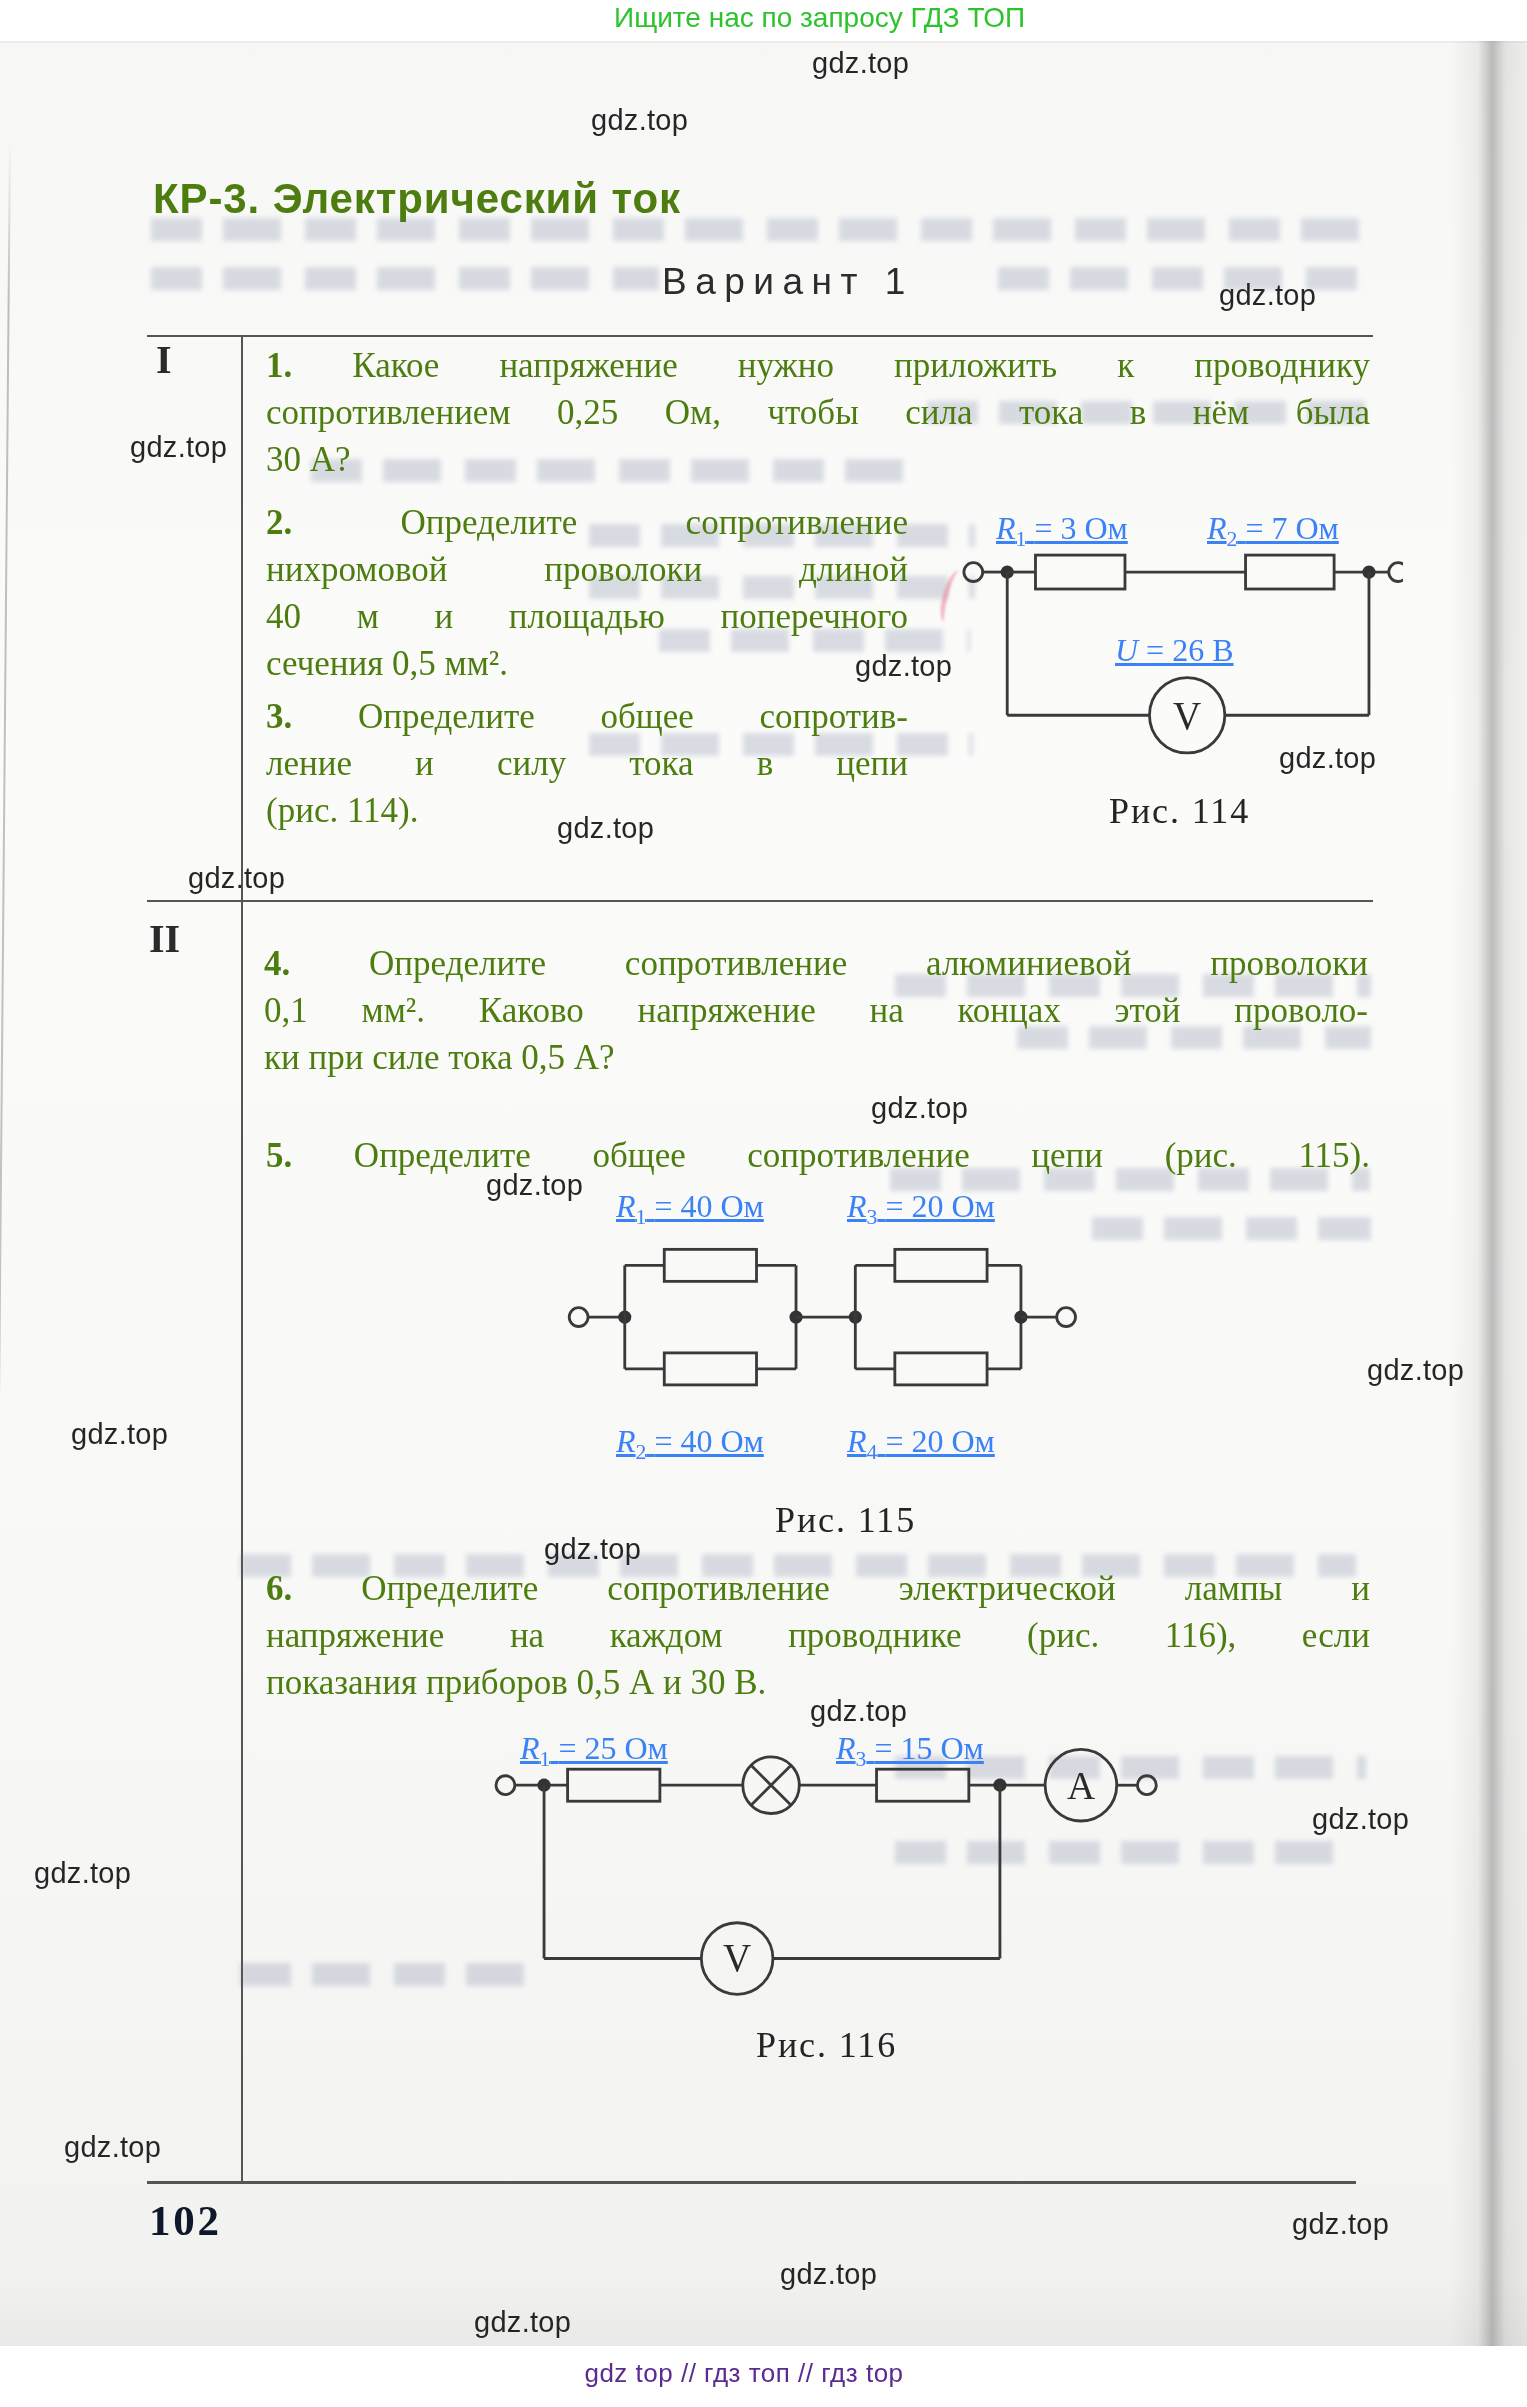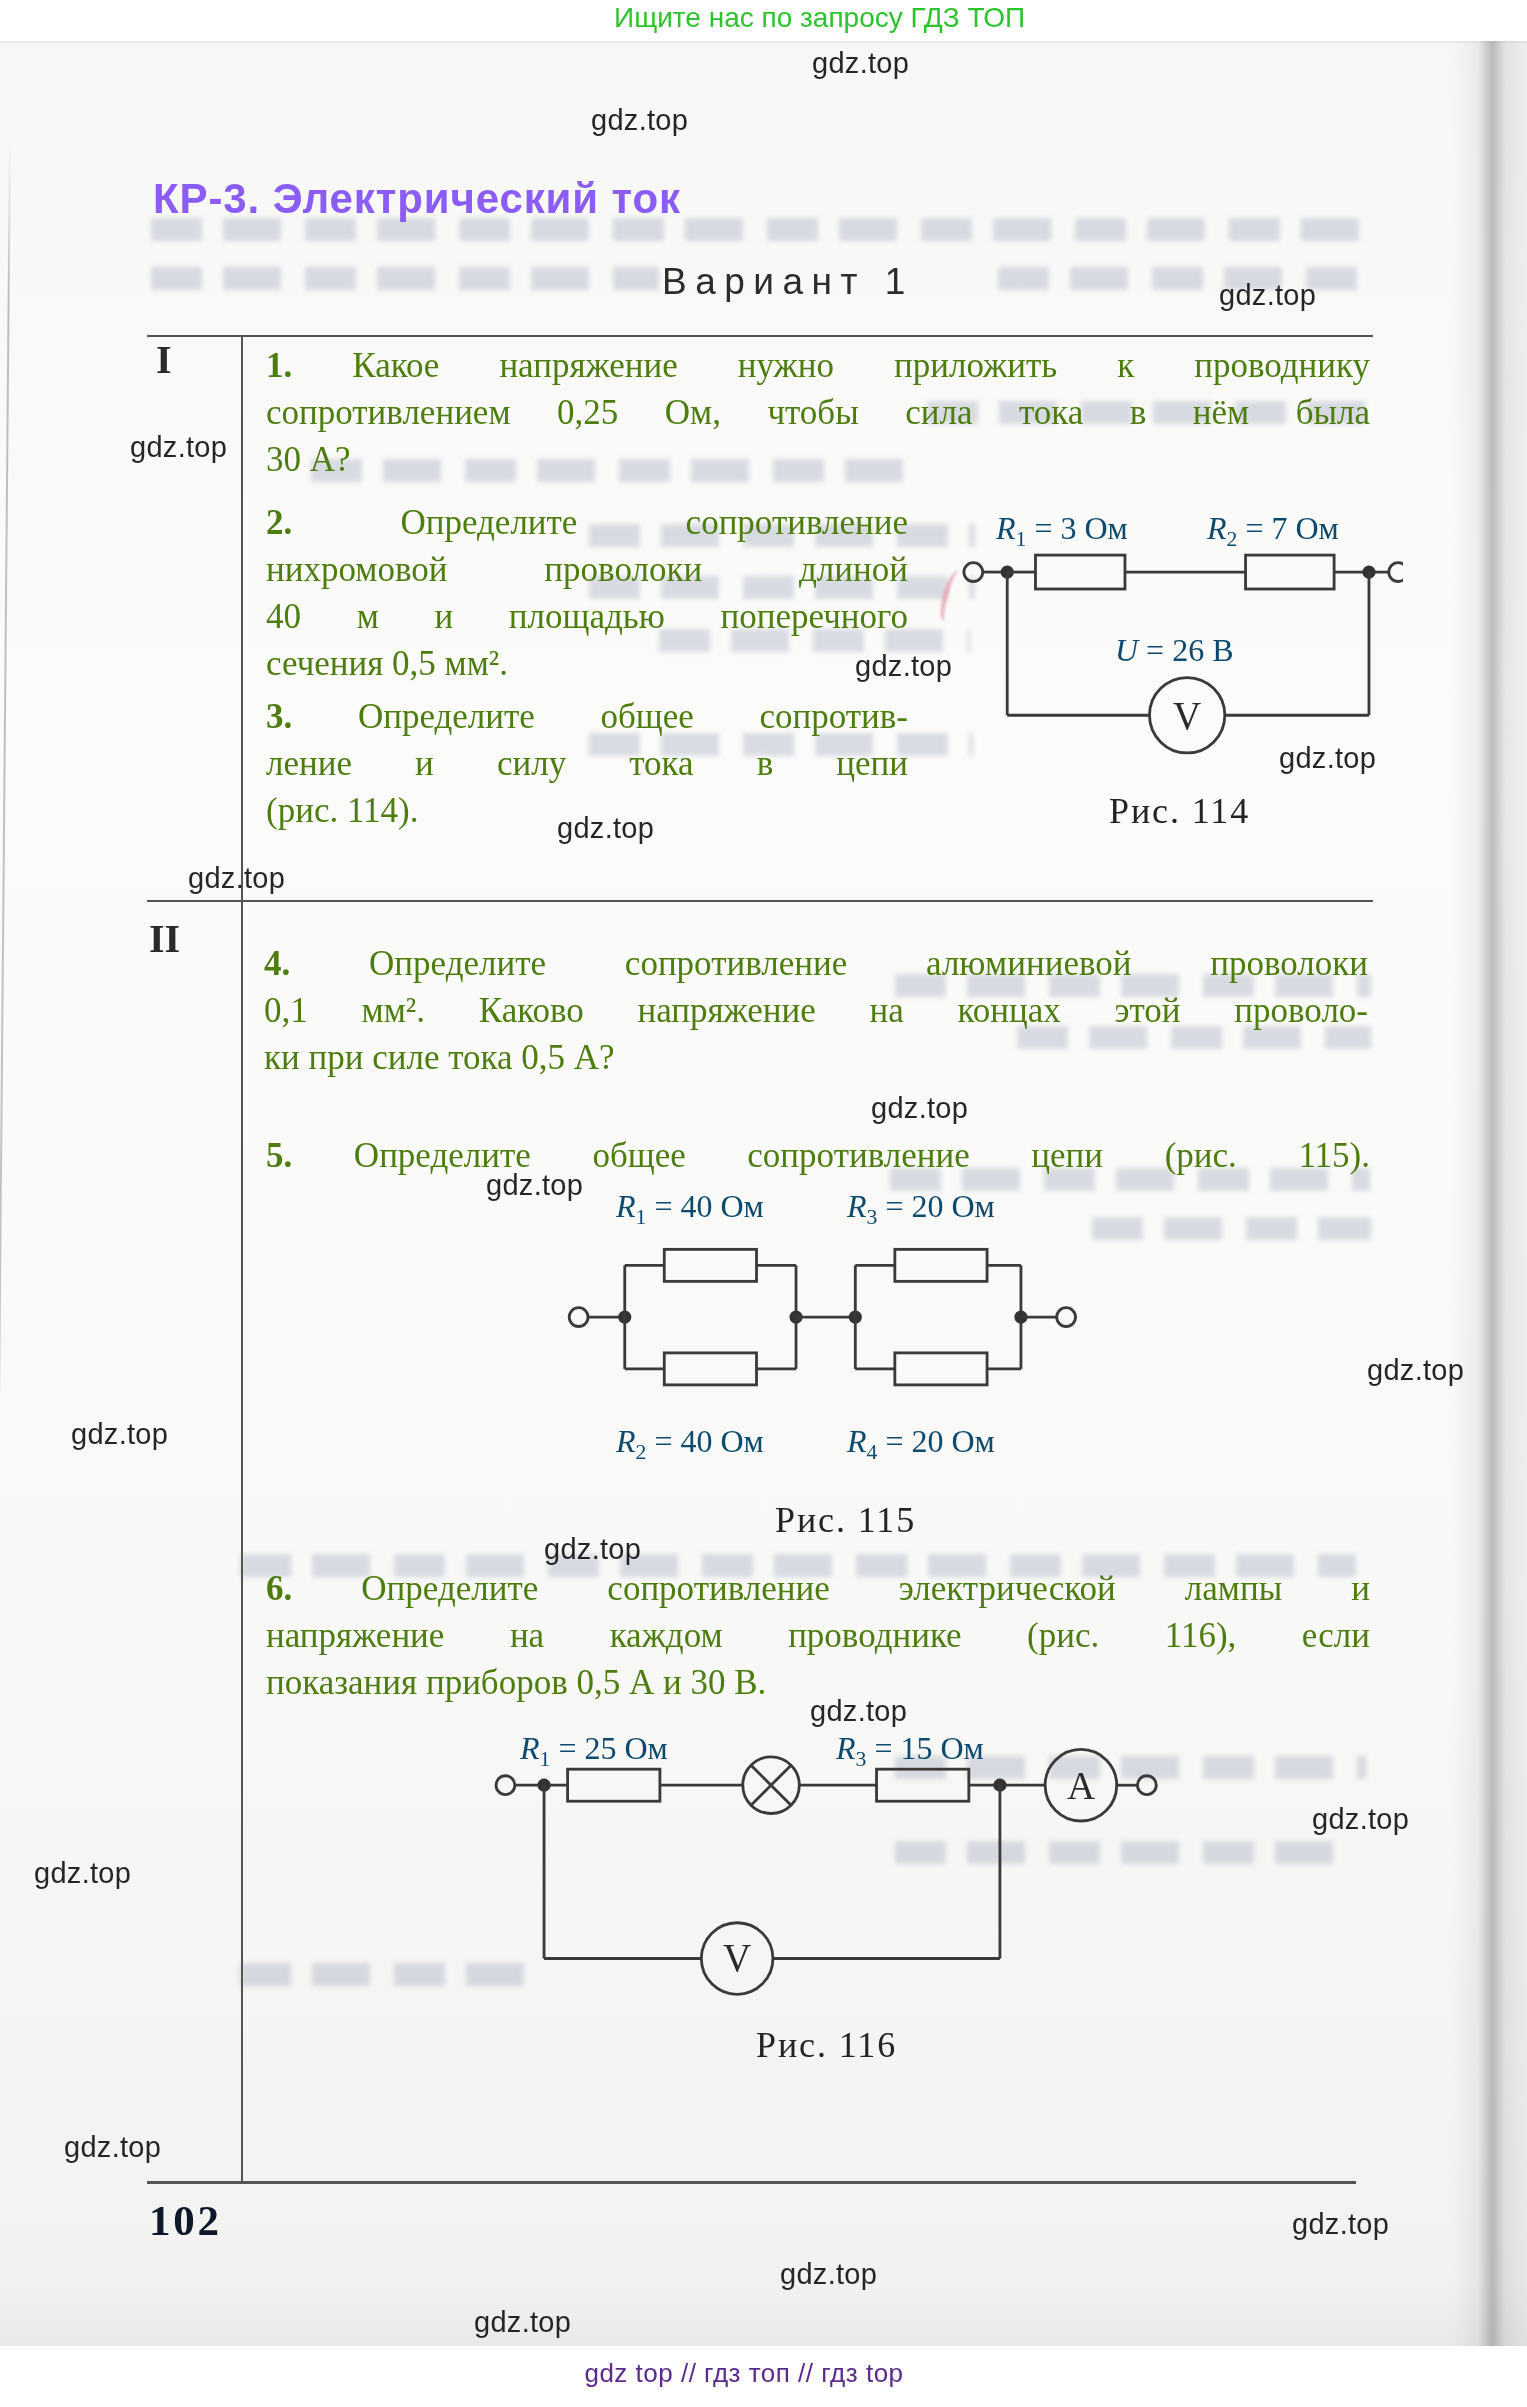--- a/index.html
+++ b/index.html
@@ -23,21 +23,21 @@
   .promo-bottom{position:absolute;left:0;top:2358px;width:1488px;text-align:center;
              font-family:"Liberation Sans",sans-serif;font-size:26px;letter-spacing:0.5px;
              color:#5b2b8f;white-space:nowrap;}
 
   
   .wm{position:absolute;font-family:"Liberation Sans",sans-serif;font-size:29px;
       color:#161616;letter-spacing:0.3px;white-space:nowrap;opacity:0.93;}
 
   
   .title{position:absolute;left:153px;top:175px;font-family:"Liberation Sans",sans-serif;
-         font-weight:bold;font-size:42px;letter-spacing:0.9px;color:#8b5cf6;white-space:nowrap;}
+         font-weight:bold;font-size:42px;letter-spacing:0.9px;color:#4d7c0f;white-space:nowrap;}
   .variant{position:absolute;left:662px;top:261px;font-family:"Liberation Sans",sans-serif;
          font-size:37px;letter-spacing:8.5px;color:#2c2c2c;white-space:nowrap;}
 
   
   .rule{position:absolute;background:#555553;}
   .rule-top{left:147px;top:335px;width:1226px;height:1.9px;}
   .rule-mid{left:147px;top:900px;width:1226px;height:1.9px;}
   .rule-bottom{left:147px;top:2181px;width:1209px;height:2.8px;}
   .rule-vert{left:241px;top:335px;width:1.9px;height:1847px;}
 
@@ -56,21 +56,21 @@
   .p1{left:266px;top:342px;width:1104px;}
   .p2{left:266px;top:499px;width:642px;}
   .p3{left:266px;top:693px;width:642px;}
   .p4{left:264px;top:923px;width:1104px;margin-top:17px;}
   .p5{left:266px;top:1132px;width:1104px;}
   .p6{left:266px;top:1565px;width:1104px;}
 
   
   .circuit{position:absolute;}
   .circuit svg{display:block;}
-  .rlabel{position:absolute;font-size:32px;color:#0c4a6e;white-space:nowrap;}
+  .rlabel{position:absolute;font-size:32px;color:#3b82f6;white-space:nowrap;text-decoration:underline;}
   .rlabel i{font-family:"Liberation Serif",serif;}
   .rlabel sub{font-size:21.7px;line-height:0;}
   .meter-letter{position:absolute;font-size:39px;color:#2a2a2a;text-align:center;}
   .fig-caption{position:absolute;font-size:36px;letter-spacing:1.9px;color:#242424;white-space:nowrap;}
 
   .page-number{position:absolute;left:149px;top:2196px;font-weight:bold;font-size:43px;
                letter-spacing:2.8px;color:#0f172a;}
 
   
   .bleed{position:absolute;height:22.6px;filter:blur(2.4px);opacity:0.42;

